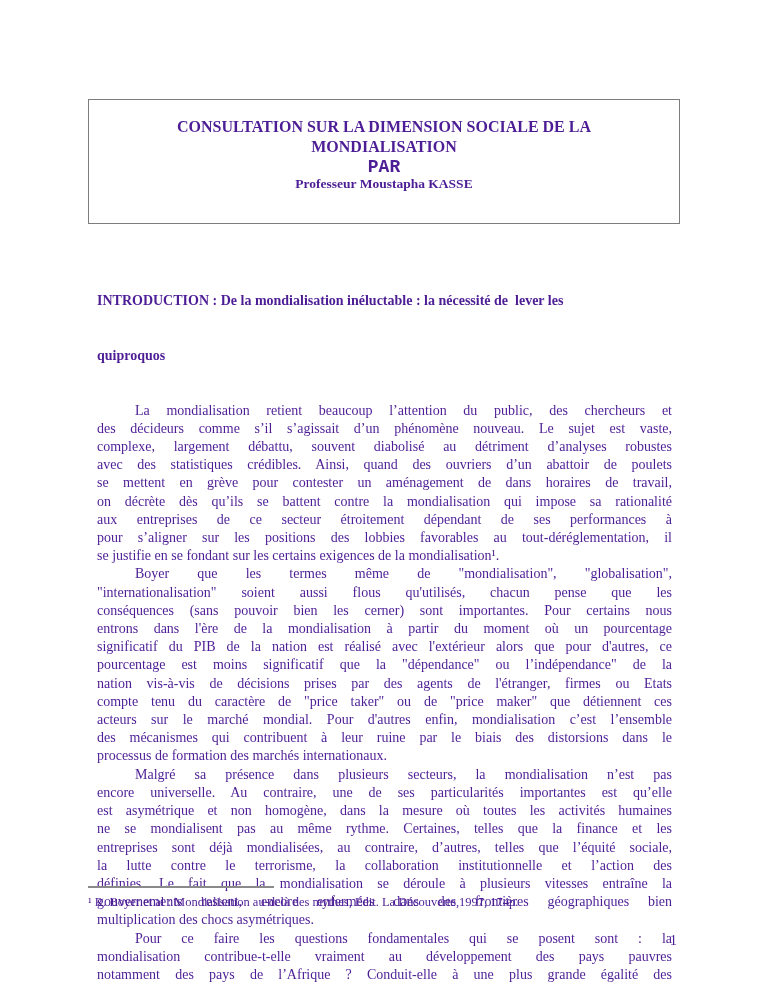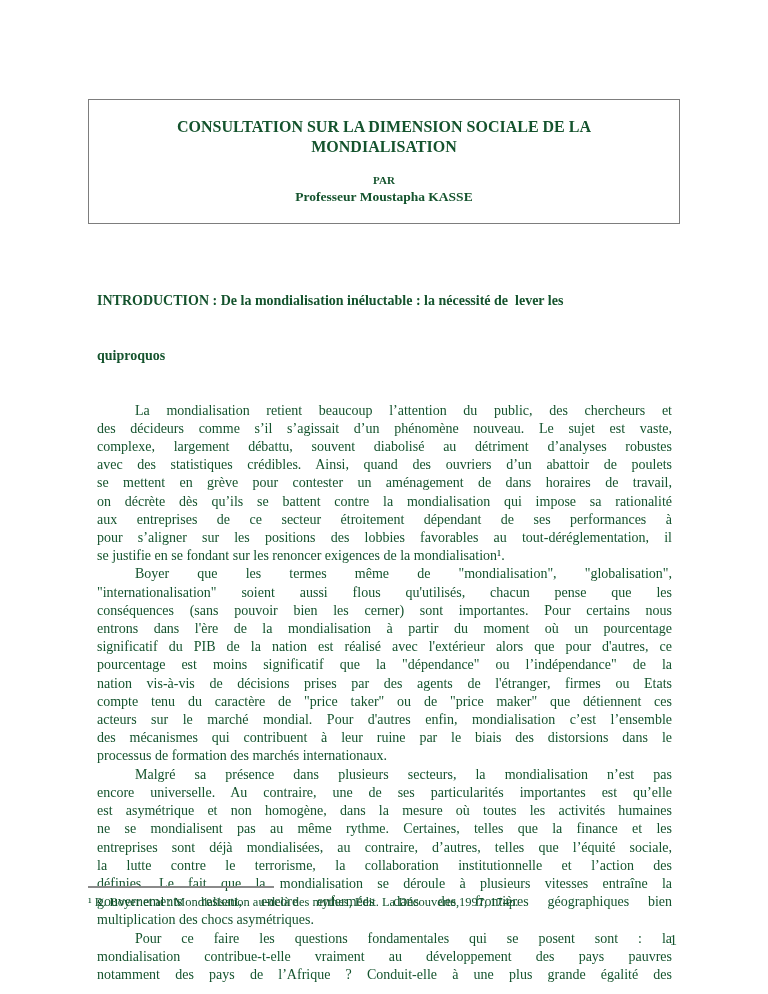--- a/index.html
+++ b/index.html
@@ -2,39 +2,39 @@
 <html><head>
 <meta charset="utf-8">
 <style>
   html, body { margin: 0; padding: 0; background: #e8e8e8; }
   .page {
     position: relative;
     width: 768px;
     height: 994px;
     margin: 0 auto;
     background: #ffffff;
-    color: #14532d;
+    color: #4c1d95;
     font-family: "Liberation Serif", serif;
     overflow: hidden;
   }
 
   
   .title-box {
     position: absolute;
     left: 88px;
     top: 99px;
     width: 592px;
     height: 125px;
     border: 1px solid #7d7d7d;
     box-sizing: border-box;
     text-align: center;
     padding-top: 17px;
   }
   .tb-title  { font-weight: bold; font-size: 16px;   line-height: 20px; }
-  .tb-par    { font-weight: bold; font-size: 11px; line-height: 16px; margin-top: 15px; }
+  .tb-par    { font-weight: bold; font-size: 18px; line-height: 16px; margin-top: 2px; font-family: Liberation Mono, monospace; }
   .tb-author { font-weight: bold; font-size: 13.5px; line-height: 17px; }
 
   
   .content {
     position: absolute;
     left: 97px;
     top: 256px;
     width: 575px;
     font-size: 14px;
     line-height: 18.2px;
@@ -91,21 +91,21 @@
 
     <div class="para">
         <div class="jline pfirst">La mondialisation retient beaucoup l’attention du public, des chercheurs et</div>
         <div class="jline">des décideurs comme s’il s’agissait d’un phénomène nouveau. Le sujet est vaste,</div>
         <div class="jline">complexe, largement débattu, souvent diabolisé au détriment d’analyses robustes</div>
         <div class="jline">avec des statistiques crédibles. Ainsi, quand des ouvriers d’un abattoir de poulets</div>
         <div class="jline">se mettent en grève pour contester un aménagement de dans horaires de travail,</div>
         <div class="jline">on décrète dès qu’ils se battent contre la mondialisation qui impose sa rationalité</div>
         <div class="jline">aux entreprises de ce secteur étroitement dépendant de ses performances à</div>
         <div class="jline">pour s’aligner sur les positions  des lobbies favorables au tout-déréglementation, il</div>
-        <div class="jline jlast">se justifie en se fondant sur les renoncer exigences de la mondialisation¹.</div>
+        <div class="jline jlast">se justifie en se fondant sur les certains exigences de la mondialisation¹.</div>
       </div>
 
     <div class="para">
         <div class="jline pfirst">Boyer que les termes même de "mondialisation", "globalisation",</div>
         <div class="jline">"internationalisation"  soient aussi flous qu'utilisés, chacun pense que les</div>
         <div class="jline">conséquences  (sans pouvoir bien les cerner) sont importantes. Pour certains nous</div>
         <div class="jline">entrons dans l'ère de la mondialisation à partir du moment où un pourcentage</div>
         <div class="jline">significatif du PIB de la nation est réalisé avec l'extérieur alors que pour d'autres, ce</div>
         <div class="jline">pourcentage est moins significatif que la "dépendance" ou l’indépendance" de la</div>
         <div class="jline">nation vis-à-vis de décisions prises par des agents de l'étranger, firmes ou Etats</div>

